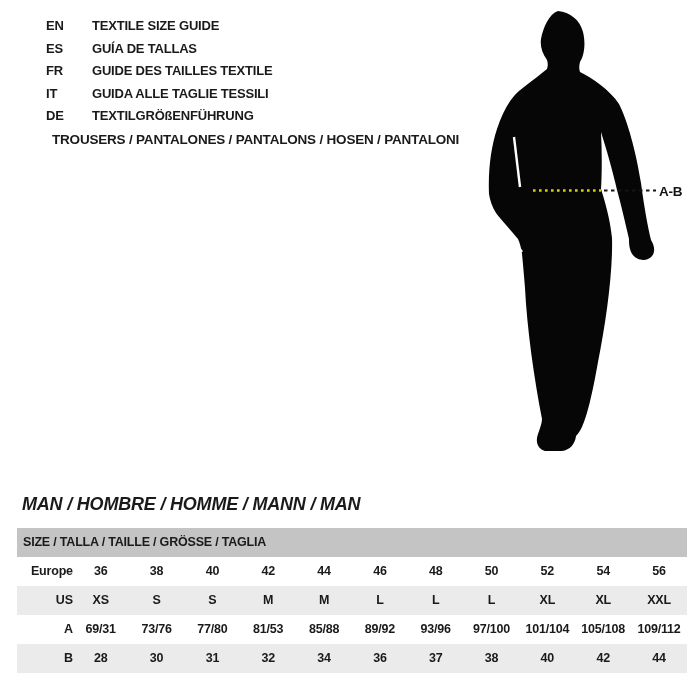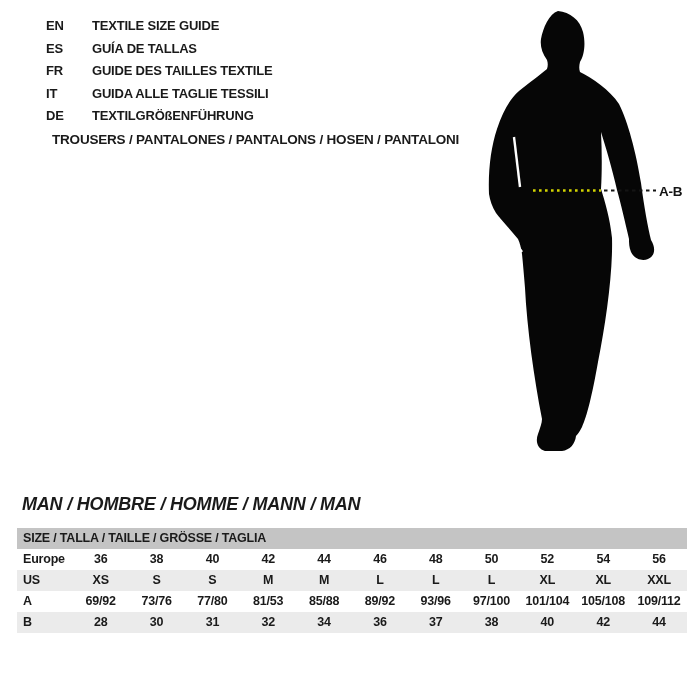--- a/index.html
+++ b/index.html
@@ -29,22 +29,22 @@
 
   
   .section-title{position:absolute;top:496px;left:22px;font-size:18px;line-height:16px;white-space:nowrap;font-style:italic;}
 
   
   .size-table{
     position:absolute;top:528px;left:17px;width:670px;
     border-collapse:collapse;table-layout:fixed;
     font-size:12.5px;
   }
-  .size-table td{padding:0;height:21px;line-height:21px;text-align:center;overflow:hidden;white-space:nowrap;}
-  .size-table td.lbl{text-align:left;padding-left:6px;width:95px;}
+  .size-table td{padding:0;height:29px;line-height:21px;text-align:center;overflow:hidden;white-space:nowrap;}
+  .size-table td.lbl{text-align:right;padding-left:6px;width:95px;}
   .size-table tr.hdr td{background:var(--table_header_bg,#c4c4c4);text-align:left;padding-left:6px;}
   .size-table tr.alt td{background:var(--table_alt_row_bg,#ebebeb);}
 
   
   .footnotes{position:absolute;top:651px;left:22px;font-size:11.5px;line-height:20px;}
   .footnotes div{white-space:nowrap;}
 </style>
 </head>
 <body>
 
@@ -149,21 +149,21 @@
         <td>M</td>
         <td>L</td>
         <td>L</td>
         <td>L</td>
         <td>XL</td>
         <td>XL</td>
         <td>XXL</td>
       </tr>
       <tr>
         <td class="lbl">A</td>
-        <td>69/92</td>
+        <td>69/31</td>
         <td>73/76</td>
         <td>77/80</td>
         <td>81/53</td>
         <td>85/88</td>
         <td>89/92</td>
         <td>93/96</td>
         <td>97/100</td>
         <td>101/104</td>
         <td>105/108</td>
         <td>109/112</td>

